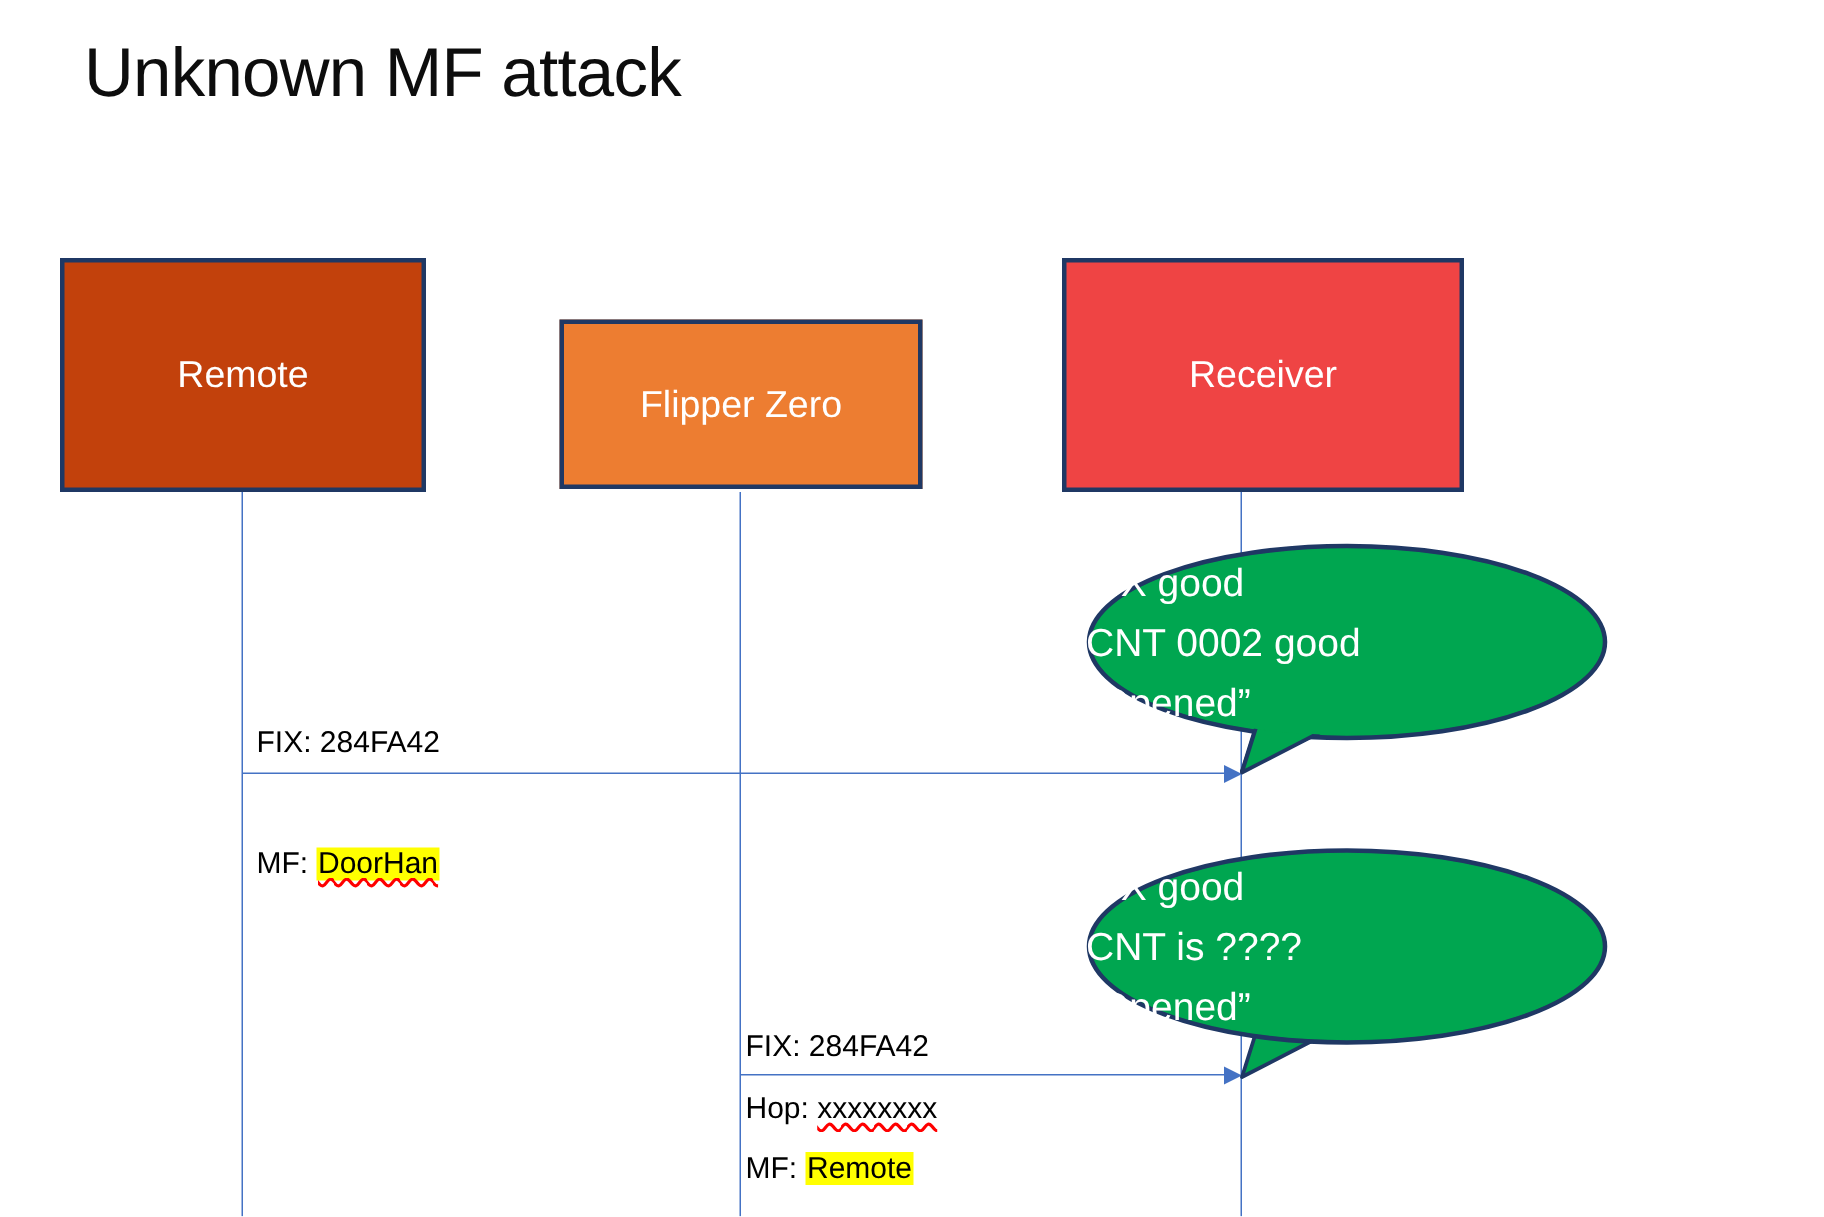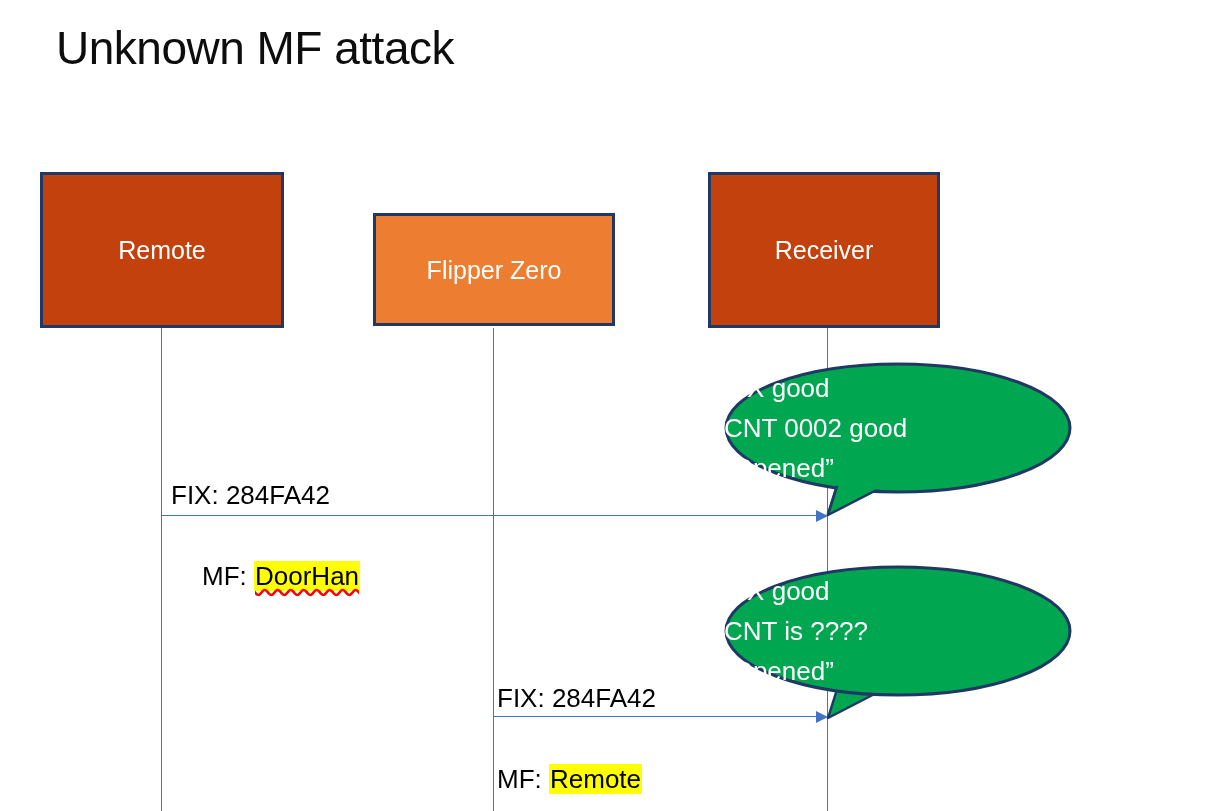--- a/index.html
+++ b/index.html
@@ -52,21 +52,21 @@
   .actor-label {
     color: #ffffff;
     font-size: 25px;
     line-height: 30px;
     font-weight: 400;
     text-align: center;
     white-space: nowrap;
   }
   #box-remote   { left: 40px;  top: 172px; width: 244px; height: 156px; background: #c2410c; }
   #box-flipper  { left: 373px; top: 172px; width: 242px; height: 113px; background: #ed7d31; margin-top: 41px; }
-  #box-receiver { left: 708px; top: 172px; width: 232px; height: 156px; background: #c2410c; }
+  #box-receiver { left: 708px; top: 172px; width: 268px; height: 156px; background: #ef4444; }
 
   
   .msg-arrow {
     position: absolute;
     height: 14px;
   }
   .msg-arrow .shaft {
     position: absolute;
     left: 0;
     top: 6px;
@@ -79,21 +79,21 @@
     width: 0;
     height: 0;
     border-top: 6px solid transparent;
     border-bottom: 6px solid transparent;
     border-left: 12px solid #4472c4;
   }
 
   
   .msg-text {
     position: absolute;
-    font-size: 26px;
+    font-size: 20px;
     line-height: 40px;
     color: #000000;
     white-space: nowrap;
   }
   .hl {
     background: #ffff00;
     padding: 0 1px;
   }
   .sp {
     
@@ -148,33 +148,36 @@
   <div class="msg-arrow" style="left:162px; top:509px; width:666px;">
     <div class="shaft" style="width:654px;"></div>
     <div class="head" style="left:654px;"></div>
   </div>
 
   <div class="msg-text" style="left:171px; top:475px;">
     <span>FIX: 284FA42</span>
   </div>
 
 
-  <div class="msg-text" style="left:171px; top:556px;margin-left:31px;">
+  <div class="msg-text" style="left:171px; top:556px;">
     <span>MF: </span><span class="hl sp">DoorHan</span>
   </div>
 
   <div class="msg-arrow" style="left:494px; top:710px; width:334px;">
     <div class="shaft" style="width:322px;"></div>
     <div class="head" style="left:322px;"></div>
   </div>
 
   <div class="msg-text" style="left:497px; top:678px;">
     <span>FIX: 284FA42</span>
   </div>
 
+  <div class="msg-text" style="left:497px; top:719px;">
+    <span>Hop: </span><span class="sp">xxxxxxxx</span>
+  </div>
 
   <div class="msg-text" style="left:497px; top:759px;">
     <span>MF: </span><span class="hl">Remote</span>
   </div>
 
   <div class="bubble" style="left:724px; top:362px; width:348px; height:158px;">
     <svg width="348" height="158" viewBox="0 0 348 158" aria-hidden="true">
       <path d="M 114 120 L 104 152 L 122 131 Z" fill="#00A650" stroke="#1F3864" stroke-width="2.5" stroke-linejoin="round"></path>
       <path d="M 104 152 L 170 119 L 150 110 Z" fill="#00A650" stroke="#1F3864" stroke-width="2.5" stroke-linejoin="round"></path>
       <ellipse cx="174" cy="66" rx="172" ry="64" fill="#00A650" stroke="#1F3864" stroke-width="3"></ellipse>

